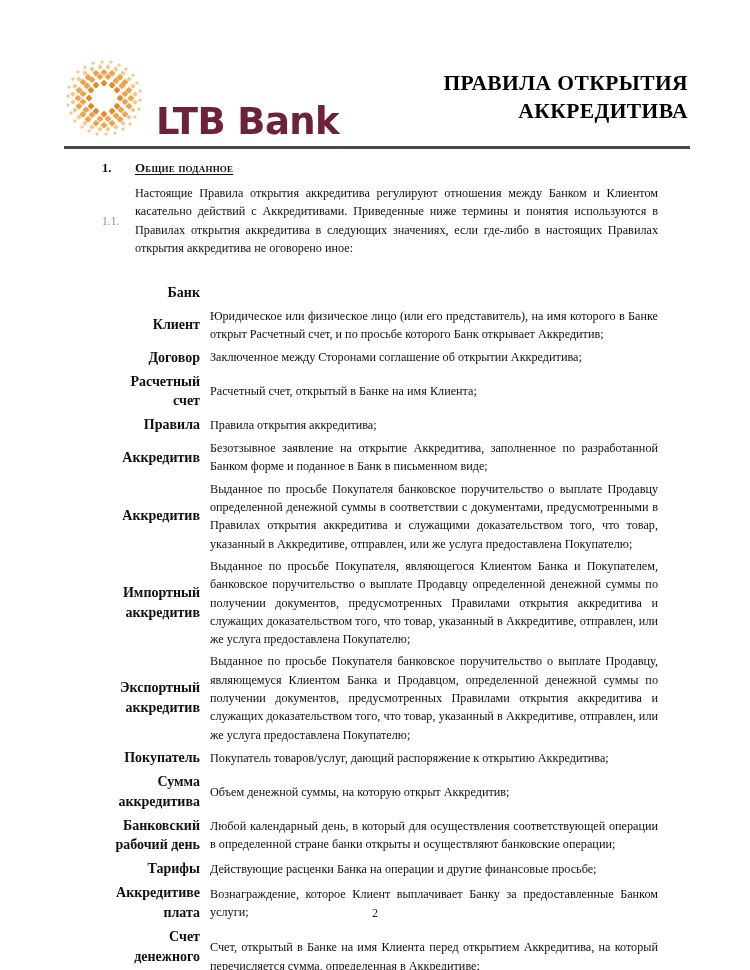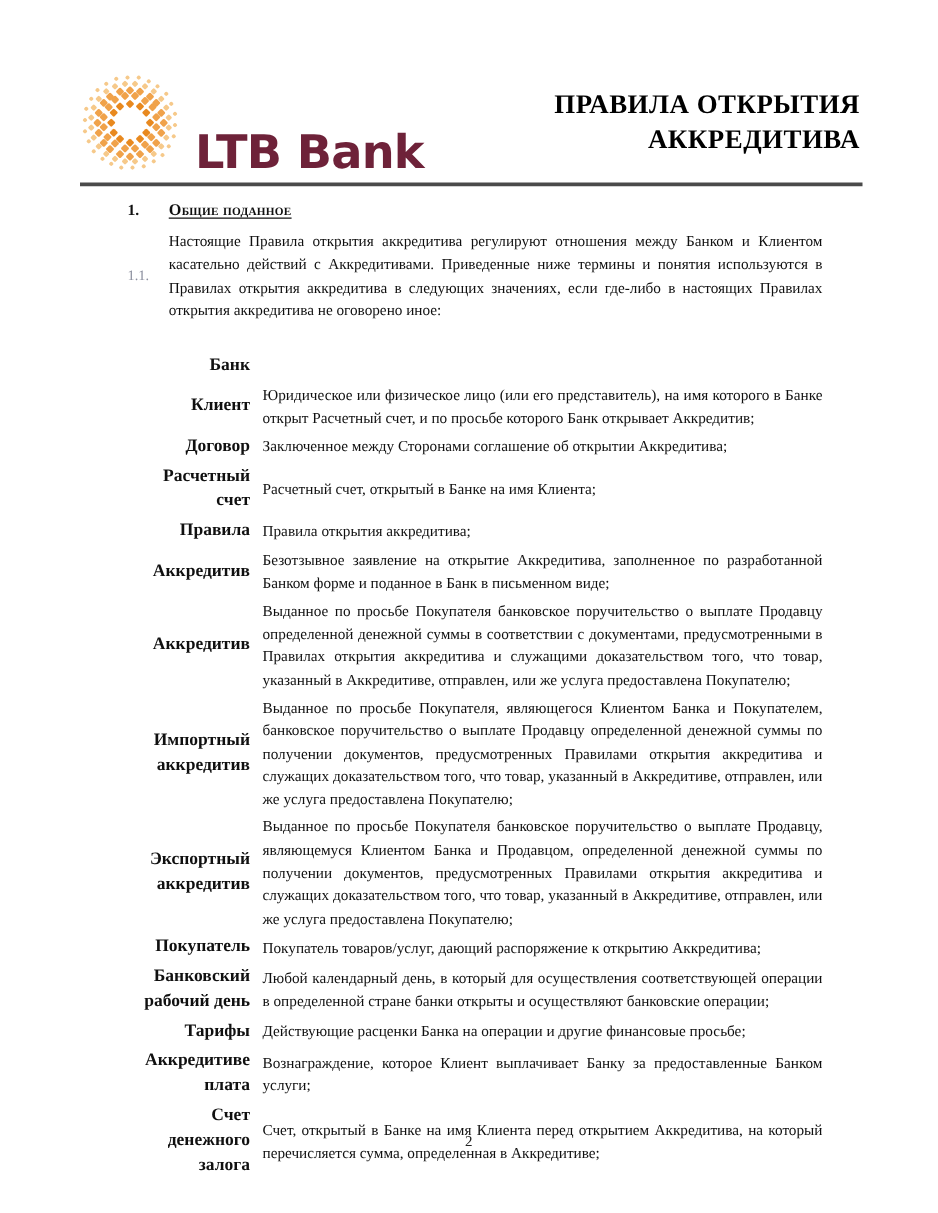--- a/index.html
+++ b/index.html
@@ -341,20 +341,25 @@
         </div>
         <div class="def-row">
           <div class="def-term">Экспортный
 аккредитив</div>
           <div class="def-desc">Выданное по просьбе Покупателя банковское поручительство о выплате Продавцу, являющемуся Клиентом Банка и Продавцом, определенной денежной суммы по получении документов, предусмотренных Правилами открытия аккредитива и служащих доказательством того, что товар, указанный в Аккредитиве, отправлен, или же услуга предоставлена Покупателю;</div>
         </div>
         <div class="def-row single">
           <div class="def-term">Покупатель</div>
           <div class="def-desc">Покупатель товаров/услуг, дающий распоряжение к открытию Аккредитива;</div>
         </div>
+        <div class="def-row single">
+          <div class="def-term">Сумма
+аккредитива</div>
+          <div class="def-desc">Объем денежной суммы, на которую открыт Аккредитив;</div>
+        </div>
         <div class="def-row">
           <div class="def-term">Банковский
 рабочий день</div>
           <div class="def-desc">Любой календарный день, в который для осуществления соответствующей операции в определенной стране банки открыты и осуществляют банковские операции;</div>
         </div>
         <div class="def-row single">
           <div class="def-term">Тарифы</div>
           <div class="def-desc">Действующие расценки Банка на операции и другие финансовые просьбе;</div>
         </div>
         <div class="def-row">

